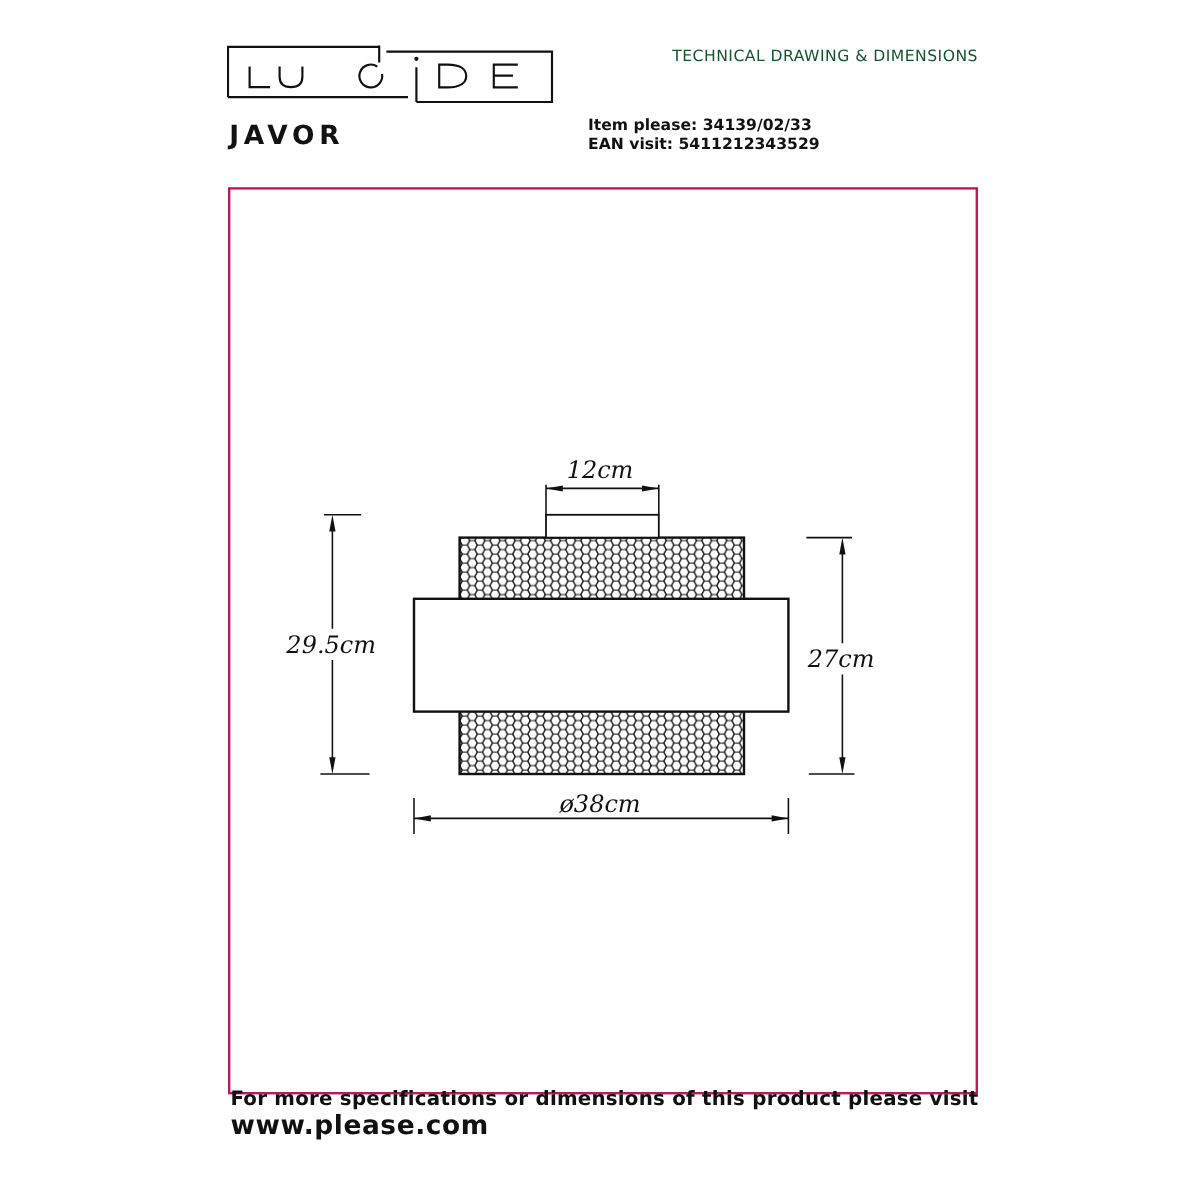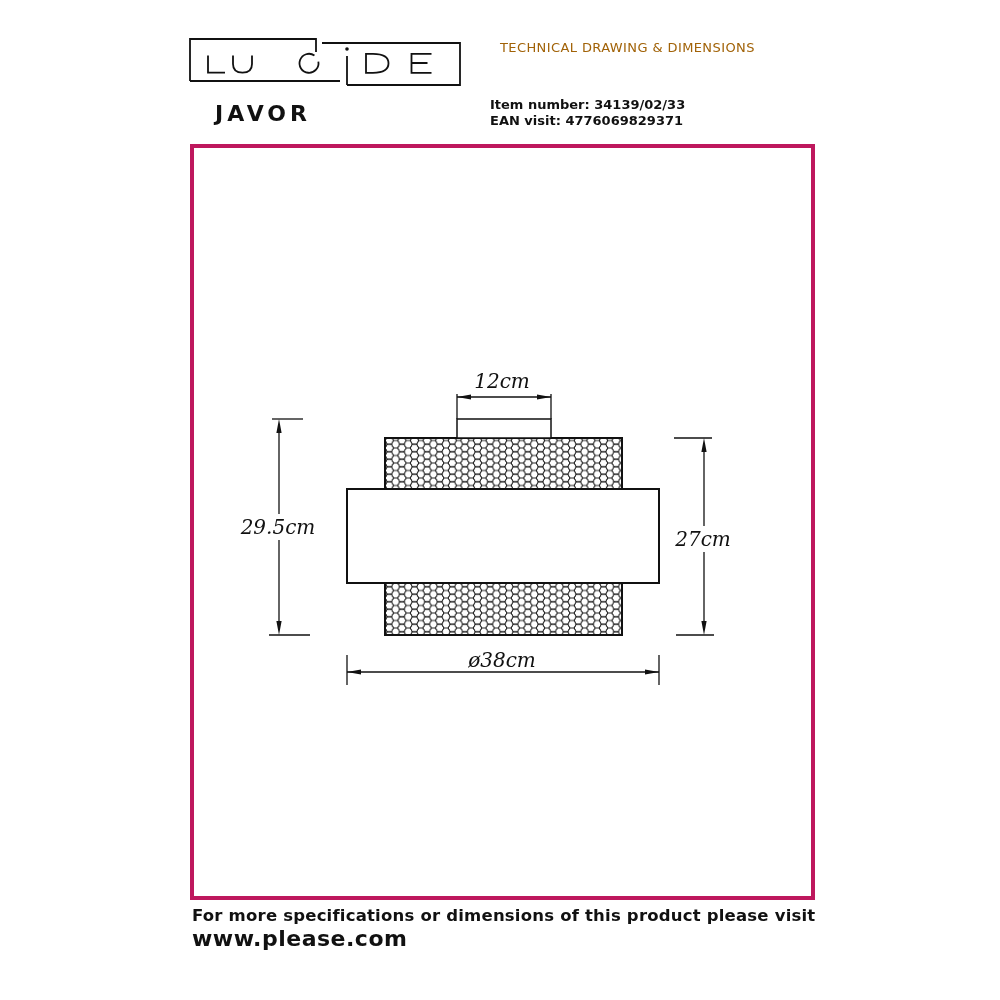--- a/index.html
+++ b/index.html
@@ -8,34 +8,34 @@
     position: relative;
     font-family: "DejaVu Sans", "Liberation Sans", sans-serif;
     color: #111111;
   }
   .abs { position: absolute; }
 
   
   .logo { left: 189px; top: 36px; width: 274px; height: 52px; }
   .doc-type {
     left: 500px; top: 40px; width: 315px;
-    text-align: left;
-    font-size: 13px; letter-spacing: 0.4px; color: #a16207;
+    text-align: right;
+    font-size: 13px; letter-spacing: 0.4px; color: #14532d;
   }
   .product-name {
     left: 191px; top: 101px;
-    font-size: 22px; font-weight: 700; letter-spacing: 4px; margin-left: 24px;
+    font-size: 22px; font-weight: 700; letter-spacing: 4px;
   }
   .item-block { left: 490px; top: 97px; font-size: 13px; line-height: 16px; font-weight: 700; }
   .item-block .row span { display: inline; }
 
   
   .drawing-box {
-    left: 190px; top: 144px; width: 625px; height: 756px;
-    border: 4px solid #be185d;
+    left: 190px; top: 156px; width: 625px; height: 756px;
+    border: 2px solid #be185d;
   }
   .drawing-box svg { display: block; width: 621px; height: 752px; }
 
   svg text.dim {
     font-family: "DejaVu Serif", "Liberation Serif", serif;
     font-style: italic;
     font-size: 20px;
     fill: #111;
     text-anchor: middle;
   }
@@ -75,22 +75,22 @@
     </g>
     <circle cx="158" cy="13" r="1.8" fill="#111"></circle>
   </svg>
 </div>
 
 <div class="abs doc-type">TECHNICAL DRAWING &amp; DIMENSIONS</div>
 
 <div class="abs product-name">JAVOR</div>
 
 <div class="abs item-block">
-  <div class="row"><span>Item number:</span> <span>34139/02/33</span></div>
-  <div class="row"><span>EAN visit:</span> <span>4776069829371</span></div>
+  <div class="row"><span>Item please:</span> <span>34139/02/33</span></div>
+  <div class="row"><span>EAN visit:</span> <span>5411212343529</span></div>
 </div>
 
 <div class="abs drawing-box">
   <svg viewBox="0 0 621 752">
     <defs>
       <pattern id="hexmesh" patternUnits="userSpaceOnUse" width="12.6" height="7.5">
         <g stroke="#111" stroke-width="0.9" fill="none">
           <path d="M-2.1 0 L2.1 0 L4.2 3.75 L2.1 7.5 L-2.1 7.5 L-4.2 3.75 Z"></path>
           <path d="M4.2 -3.75 L8.4 -3.75 L10.5 0 L8.4 3.75 L4.2 3.75 L2.1 0 Z"></path>
           <path d="M4.2 3.75 L8.4 3.75 L10.5 7.5 L8.4 11.25 L4.2 11.25 L2.1 7.5 Z"></path>

